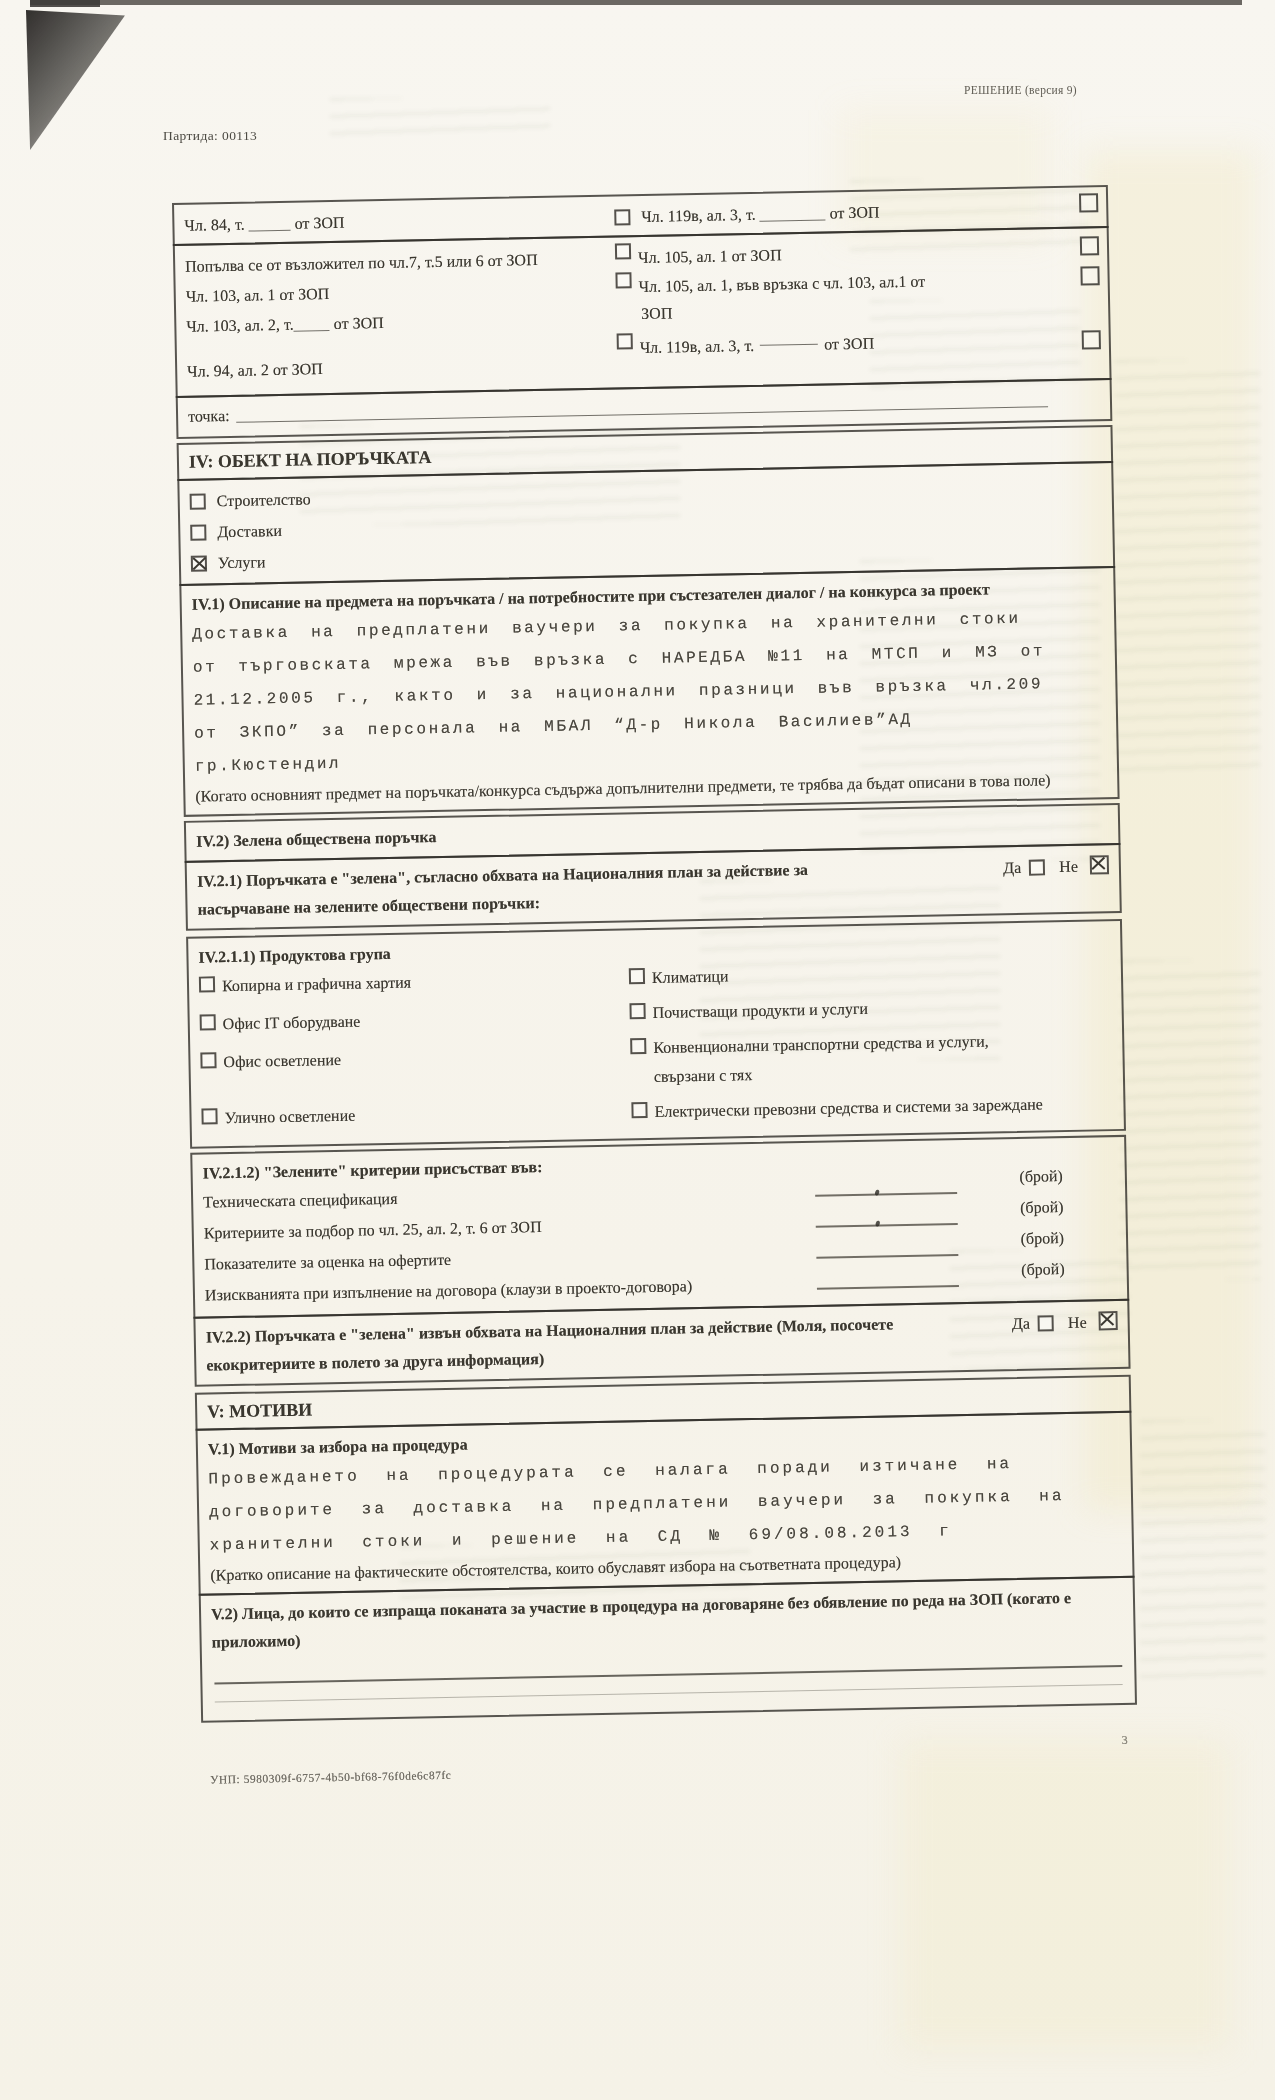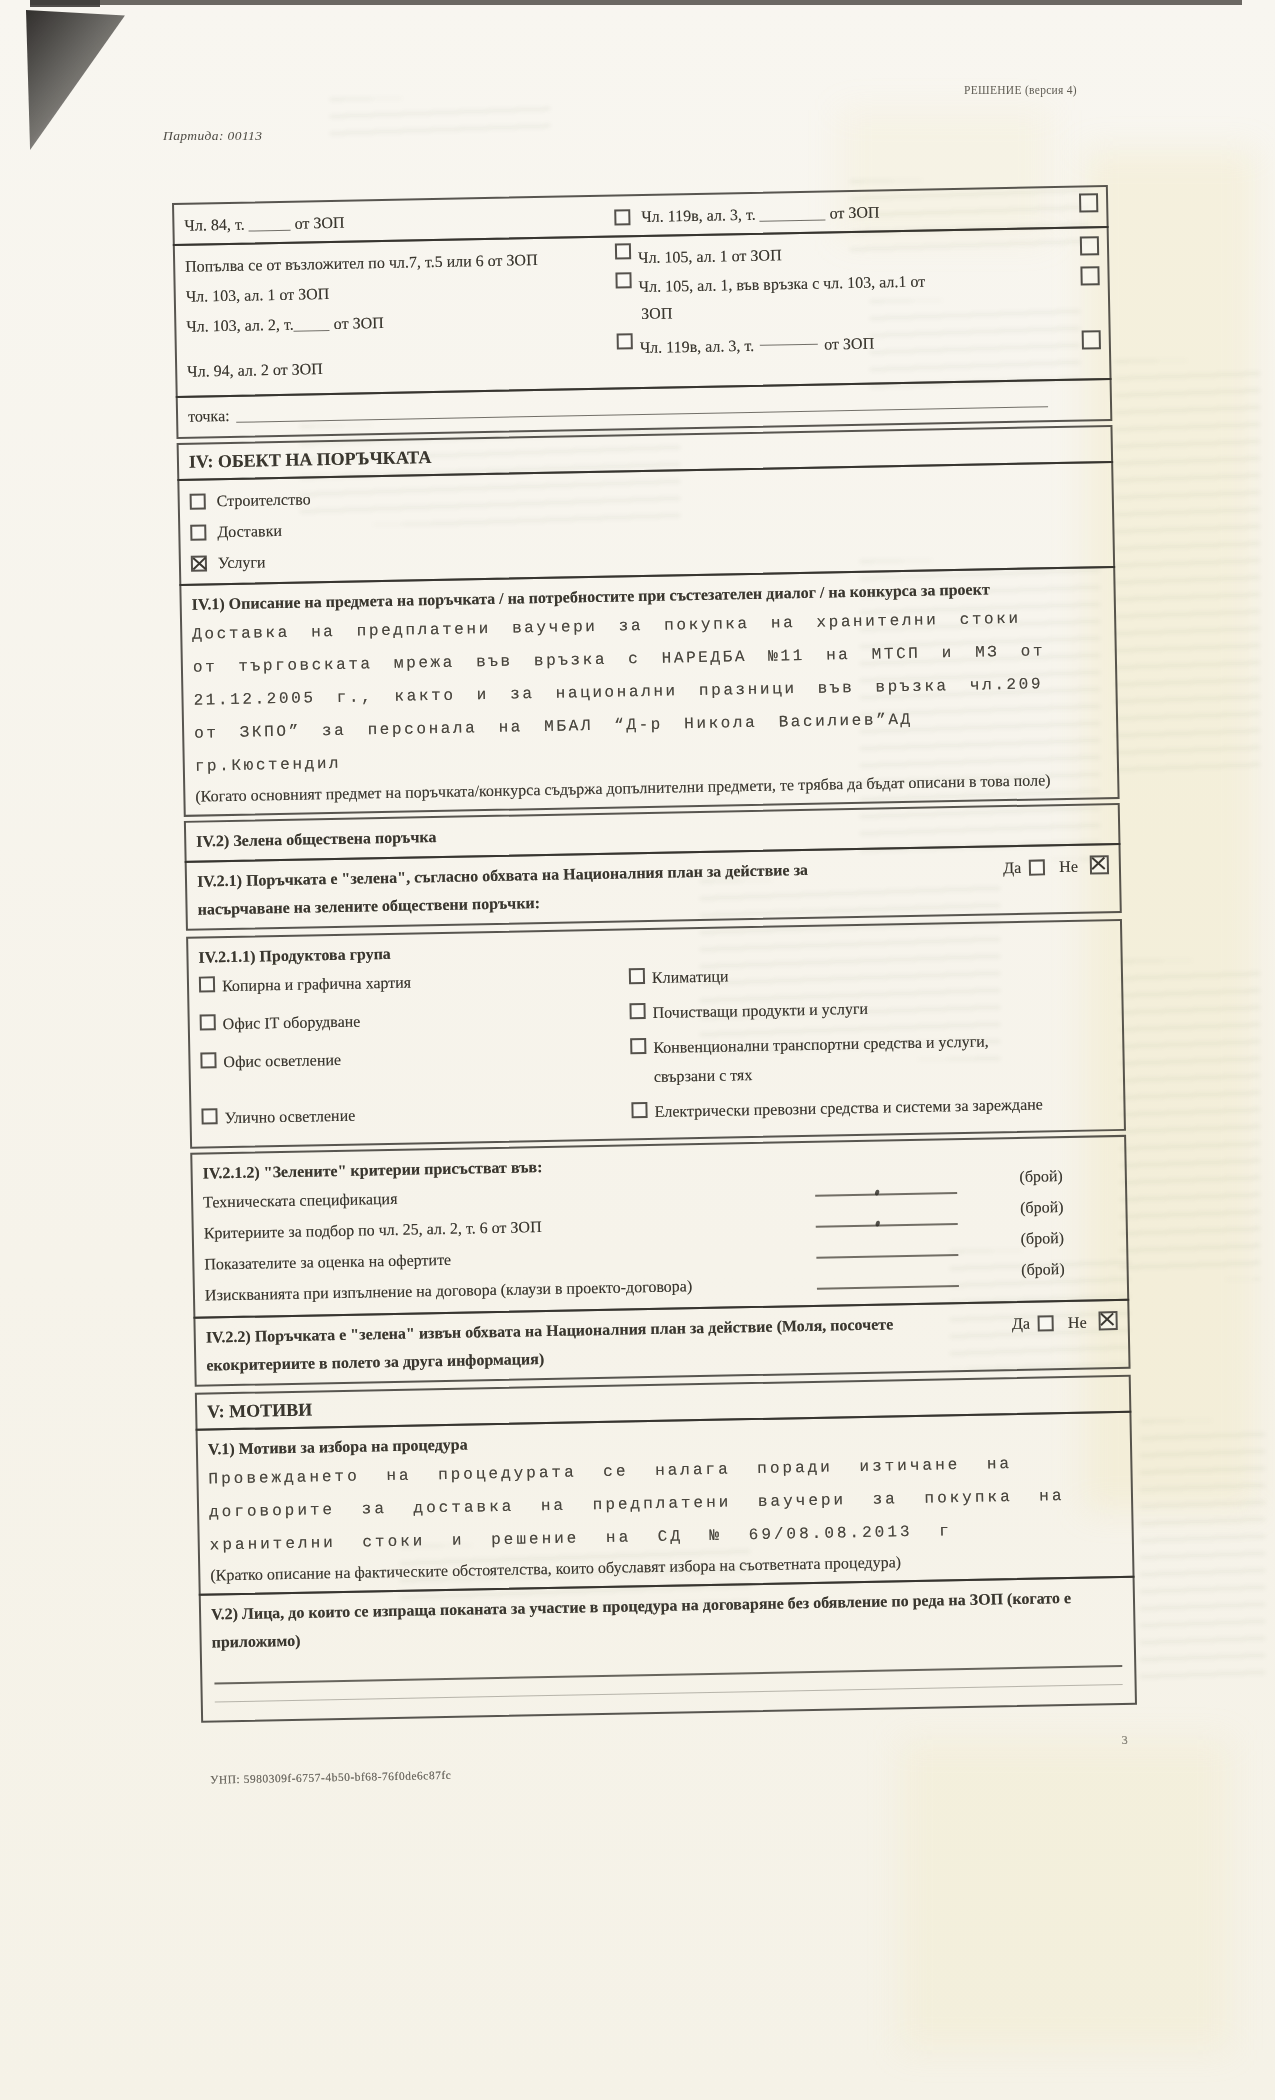--- a/index.html
+++ b/index.html
@@ -18,21 +18,21 @@
     background:#3e3c39; opacity:.9; }
   .corner-fold { position:absolute; left:26px; top:10px; width:102px; height:140px;
     clip-path:polygon(0 0, 97% 4%, 4% 100%);
     background:linear-gradient(128deg, rgba(32,30,28,.92) 0%, rgba(85,83,79,.8) 50%, rgba(150,147,140,.5) 82%, rgba(190,187,180,.25) 100%);
     filter:blur(.4px); }
   .tint { position:absolute; pointer-events:none; filter:blur(16px); }
   .bleed { position:absolute; pointer-events:none; opacity:.55; filter:blur(2.3px);
     background:repeating-linear-gradient(178deg, rgba(124,138,106,.20) 0 3px, rgba(124,138,106,0) 3px 17px); }
 
   
-  .partida { position:absolute; left:163px; top:128px; font-size:13.5px; color:#4c4a43; letter-spacing:.4px;font-style:italic; }
+  .partida { position:absolute; left:163px; top:128px; font-size:13.5px; color:#4c4a43; letter-spacing:.4px; }
   .decision-version { position:absolute; left:964px; top:84px; font-size:11.5px; color:#605d54; letter-spacing:.3px; }
 
   
   .sheet { position:absolute; left:172px; top:203px; width:936px;
     transform:rotate(-1.1deg); transform-origin:0 0;
     font-size:16px; line-height:27px;
     text-shadow:0 0 .5px rgba(55,52,45,.5); }
   .bx { border:2px solid rgba(48,45,40,.8); margin-top:-2px; padding:5px 10px; position:relative; }
   .bx.first { margin-top:0; }
   .gap6 { height:6px; } .gap8 { height:8px; }
@@ -126,21 +126,21 @@
 <div class="bleed" style="left:300px;top:425px;width:380px;height:100px;"></div>
 <div class="bleed" style="left:860px;top:560px;width:240px;height:300px;"></div>
 <div class="bleed" style="left:1115px;top:360px;width:145px;height:420px;"></div>
 <div class="bleed" style="left:700px;top:880px;width:300px;height:180px;"></div>
 <div class="bleed" style="left:1120px;top:960px;width:140px;height:320px;"></div>
 <div class="bleed" style="left:950px;top:1250px;width:180px;height:120px;"></div>
 <div class="bleed" style="left:1140px;top:1420px;width:125px;height:260px;"></div>
 <div class="bleed" style="left:400px;top:1545px;width:350px;height:70px;"></div>
 
 <div class="partida">Партида: 00113</div>
-<div class="decision-version">РЕШЕНИЕ (версия 4)</div>
+<div class="decision-version">РЕШЕНИЕ (версия 9)</div>
 
 <div class="sheet">
 
   <div class="bx first rowA1">
     <div class="a1-left">
       <span>Чл. 84, т.</span>
       <span class="blank" style="width:42px;"></span>
       <span>от ЗОП</span>
     </div>
     <div class="a1-right">

